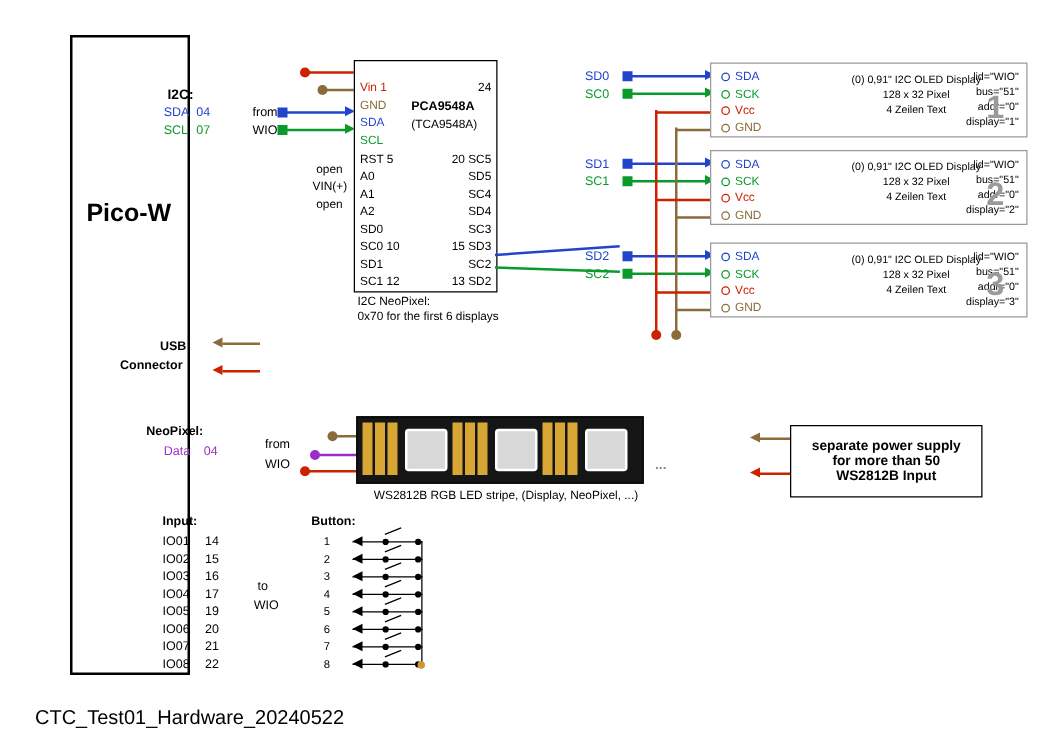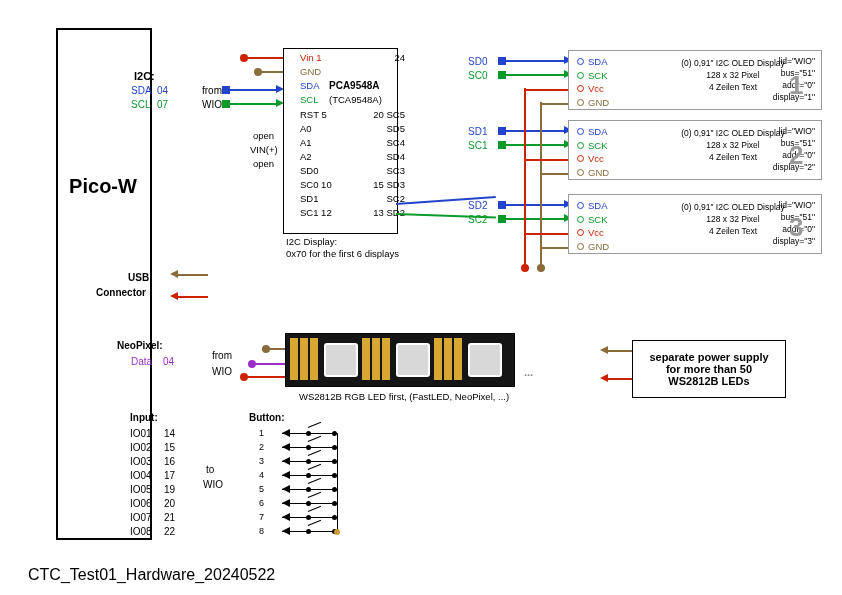--- a/index.html
+++ b/index.html
@@ -2,36 +2,36 @@
 <html><head>
 <meta charset="utf-8">
 <style>
   html,body{margin:0;padding:0;}
   body{width:842px;height:595px;background:#ffffff;font-family:"Liberation Sans",sans-serif;position:relative;overflow:hidden;}
   .root{position:absolute;left:0;top:0;width:842px;height:595px;}
   .abs{position:absolute;}
 
   
   .pico-box{left:56px;top:28px;width:92px;height:508px;border:2px solid #000;background:#fff;}
-  .pico-label{left:58px;top:175px;width:90px;text-align:center;font-size:20px;color:#000;}
+  .pico-label{left:58px;top:160px;width:90px;text-align:center;font-size:20px;color:#000;}
 
   
   .t{font-size:9.5px;color:#000;white-space:pre;}
   .t10{font-size:10px;color:#000;white-space:pre;}
   .t11{font-size:11px;color:#000;white-space:pre;}
   .b{font-weight:bold;}
   .blue{color:#2244cc;}
   .green{color:#0a9a2a;}
   .red{color:#cc2200;}
   .brown{color:#8a6b3a;}
   .gray{color:#888;}
 
   
   .chip{left:283px;top:48px;width:113px;height:184px;border:1px solid #000;background:#fff;}
-  .chip-row{position:absolute;left:12px;width:113px;height:13px;font-size:9px;}
+  .chip-row{position:absolute;left:0;width:113px;height:13px;font-size:9px;margin-top:13px;}
   .chip-l{position:absolute;left:4px;}
   .chip-r{position:absolute;right:4px;}
 
   
   .oled{width:252px;height:58px;border:1px solid #9a9a9a;background:#fff;}
   .oled-txt{position:absolute;left:84px;top:6px;width:160px;text-align:center;font-size:8.5px;line-height:12px;color:#000;}
   .oled-pins{position:absolute;left:8px;top:4px;font-size:9px;}
   .oled-pin{height:13.5px;display:flex;align-items:center;gap:4px;}
   .ring{width:7px;height:7px;border-radius:50%;border:1.6px solid #2244cc;background:#fff;box-sizing:border-box;}
   .ring.g{border-color:#0a9a2a;}
@@ -147,21 +147,21 @@
         <span class="chip-r t">13 SD2</span>
       </div>
   </div>
   <div class="abs t10 b" style="left:329px;top:80px;">PCA9548A</div>
   <div class="abs t" style="left:329px;top:94px;text-align:center;">(TCA9548A)</div>
 
   <div class="abs t" style="left:253px;top:130px;">open</div>
   <div class="abs t" style="left:250px;top:144px;">VIN(+)</div>
   <div class="abs t" style="left:253px;top:158px;">open</div>
 
-  <div class="abs t" style="left:286px;top:236px;">I2C Display:</div>
+  <div class="abs t" style="left:286px;top:236px;">I2C NeoPixel:</div>
   <div class="abs t" style="left:286px;top:248px;">0x70 for the first 6 displays</div>
 
   <div class="abs t10" style="left:468px;top:56px;color:#2244cc;">SD0</div>
   <div class="abs t10" style="left:468px;top:70px;color:#0a9a2a;">SC0</div>
   <div class="abs sq blue-w" style="left:498px;top:57px;"></div>
   <div class="abs w wh blue-w" style="left:504px;top:60px;width:62px;"></div>
   <div class="abs arrow" style="left:564px;top:56px;border-top:4.5px solid transparent;border-bottom:4.5px solid transparent;border-left:8px solid #2244cc;"></div>
   <div class="abs sq green-w" style="left:498px;top:71px;"></div>
   <div class="abs w wh green-w" style="left:504px;top:74px;width:62px;"></div>
   <div class="abs arrow" style="left:564px;top:70px;border-top:4.5px solid transparent;border-bottom:4.5px solid transparent;border-left:8px solid #0a9a2a;"></div>
@@ -326,26 +326,26 @@
     <div class="pad" style="left:76px;"></div>
     <div class="pad" style="left:86px;"></div>
     <div class="pad" style="left:96px;"></div>
     <div class="led" style="left:110px;"></div>
     <div class="pad" style="left:148px;"></div>
     <div class="pad" style="left:158px;"></div>
     <div class="pad" style="left:168px;"></div>
     <div class="led" style="left:182px;"></div>
   </div>
   <div class="abs t11 b gray" style="left:524px;top:366px;">...</div>
-  <div class="abs t" style="left:299px;top:391px;">WS2812B RGB LED first, (FastLED, NeoPixel, ...)</div>
+  <div class="abs t" style="left:299px;top:391px;">WS2812B RGB LED stripe, (Display, NeoPixel, ...)</div>
 
   <div class="abs plain-box" style="left:632px;top:340px;width:152px;height:56px;flex-direction:column;">
     <div class="t11 b">separate power supply</div>
     <div class="t11 b">for more than 50</div>
-    <div class="t11 b">WS2812B LEDs</div>
+    <div class="t11 b">WS2812B Input</div>
   </div>
   <div class="abs w wh brown-w" style="left:608px;top:350px;width:24px;"></div>
   <div class="abs arrow" style="left:600px;top:346px;border-top:4.5px solid transparent;border-bottom:4.5px solid transparent;border-right:8px solid #8a6b3a;"></div>
   <div class="abs w wh red-w" style="left:608px;top:378px;width:24px;"></div>
   <div class="abs arrow" style="left:600px;top:374px;border-top:4.5px solid transparent;border-bottom:4.5px solid transparent;border-right:8px solid #cc2200;"></div>
 
   <div class="abs t10 b" style="left:130px;top:412px;">Input:</div>
   <div class="abs t10 b" style="left:249px;top:412px;">Button:</div>
   <div class="abs t10" style="left:206px;top:464px;">to</div>
   <div class="abs t10" style="left:203px;top:479px;">WIO</div>

